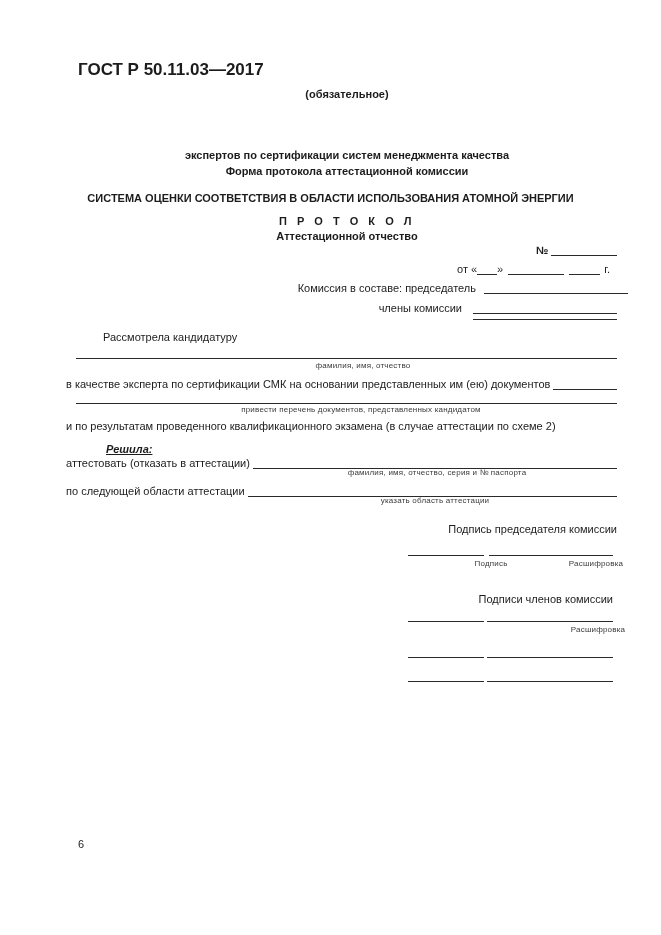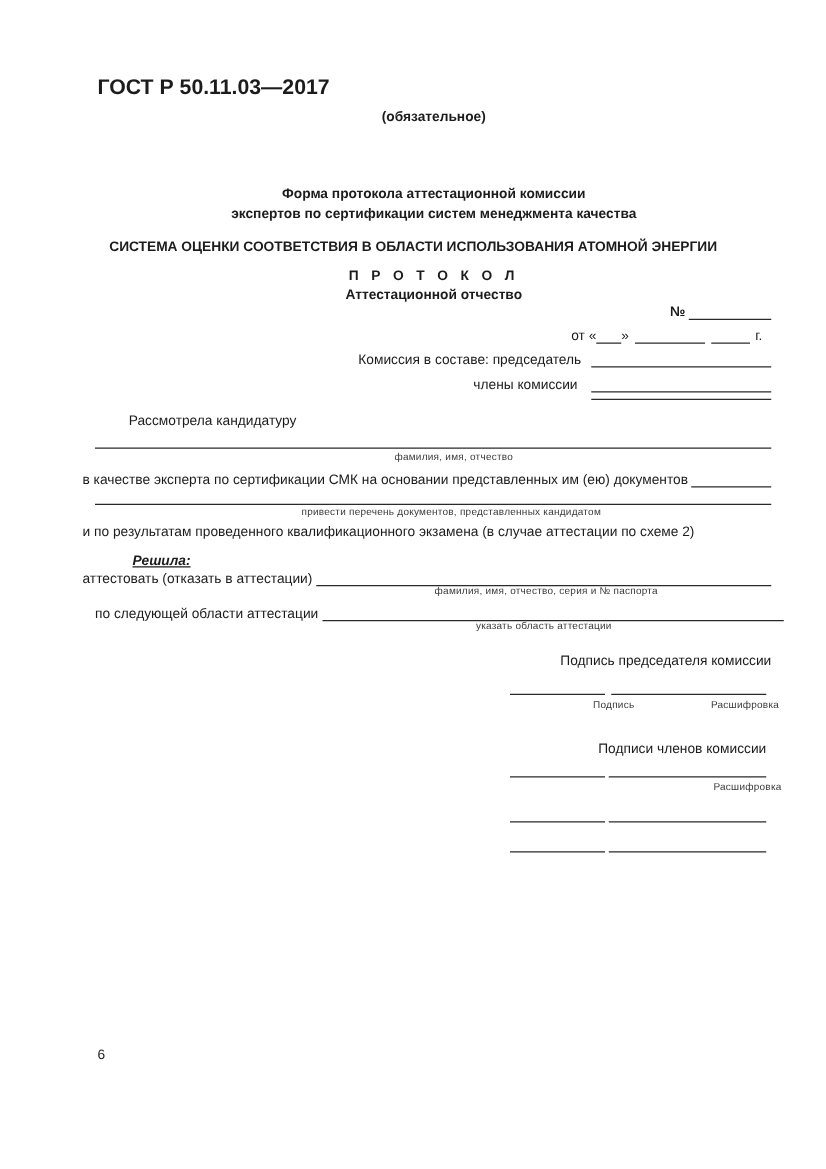--- a/index.html
+++ b/index.html
@@ -31,22 +31,22 @@
 </head>
 <body>
 
 <div class="abs b" style="left:78px; top:60px; font-size:17px;">ГОСТ Р 50.11.03—2017</div>
 
 <div class="abs ctr b" style="left:77px; top:87px; width:540px; line-height:14px;">
   <div>(обязательное)</div>
 </div>
 
 <div class="abs ctr b" style="left:77px; top:147px; width:540px; line-height:16px;">
+  <div>экспертов по сертификации систем менеджмента качества</div>
   <div>Форма протокола аттестационной комиссии</div>
-  <div>экспертов по сертификации систем менеджмента качества</div>
 </div>
 
 <div class="abs ctr b" style="left:40px; top:192px; width:581px;">СИСТЕМА ОЦЕНКИ СООТВЕТСТВИЯ В ОБЛАСТИ ИСПОЛЬЗОВАНИЯ АТОМНОЙ ЭНЕРГИИ</div>
 
 <div class="abs ctr b spread" style="left:77px; top:215px; width:540px;">П Р О Т О К О Л</div>
 <div class="abs ctr b" style="left:77px; top:230px; width:540px;">Аттестационной отчество</div>
 
 <div class="abs fillrow" style="left:536px; top:242px; width:81px;">
   <span class="lbl b">№</span>
   <span class="uline grow"></span>
@@ -54,21 +54,21 @@
 
 <div class="abs fillrow" style="left:457px; top:261px; width:160px;">
   <span class="lbl">от «</span>
   <span class="uline" style="width:20px;"></span>
   <span class="lbl">»</span>
   <span class="uline" style="width:56px; margin-left:5px;"></span>
   <span class="uline" style="width:31px; margin-left:5px;"></span>
   <span class="lbl" style="margin-left:4px;">г.</span>
 </div>
 
-<div class="abs fillrow" style="left:77px; top:280px; width:540px;">
+<div class="abs fillrow" style="left:88px; top:280px; width:540px;">
   <span class="lbl rt" style="width:388px;">Комиссия в составе: председатель</span>
   <span class="uline grow" style="margin-left:8px;"></span>
 </div>
 <div class="abs fillrow" style="left:77px; top:300px; width:540px;">
   <span class="lbl rt" style="width:385px;">члены комиссии</span>
   <span class="uline grow" style="margin-left:11px;"></span>
 </div>
 <div class="hl" style="left:473px; top:306px; width:144px; height:13px;"></div>
 
 <div class="abs" style="left:103px; top:331px;">Рассмотрела кандидатуру</div>
@@ -89,21 +89,21 @@
 </div>
 
 <div class="abs b dec-underline" style="left:106px; top:443px;">Решила:</div>
 
 <div class="abs fillrow" style="left:66px; top:455px; width:551px;">
   <span class="lbl">аттестовать (отказать в аттестации)</span>
   <span class="uline grow"></span>
 </div>
 <div class="abs small cx" style="left:392px; top:468px;">фамилия, имя, отчество, серия и № паспорта</div>
 
-<div class="abs fillrow" style="left:66px; top:483px; width:551px;margin-left:10px;">
+<div class="abs fillrow" style="left:66px; top:483px; width:551px;">
   <span class="lbl">по следующей области аттестации</span>
   <span class="uline grow"></span>
 </div>
 <div class="abs small cx" style="left:390px; top:496px;">указать область аттестации</div>
 
 <div class="abs rt" style="right:44px; top:523px;">Подпись председателя комиссии</div>
 
 <div class="hl" style="left:408px; top:542px; width:76px; height:13px;"></div>
 <div class="hl" style="left:489px; top:542px; width:124px; height:13px;"></div>
 <div class="abs small cx" style="left:446px; top:559px;">Подпись</div>

